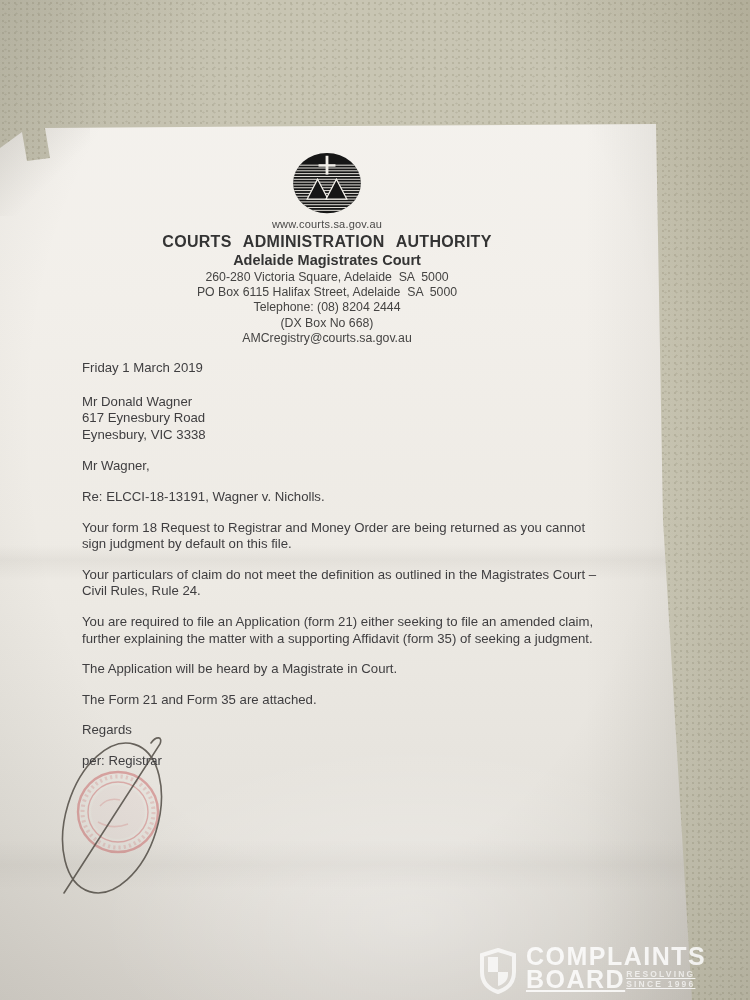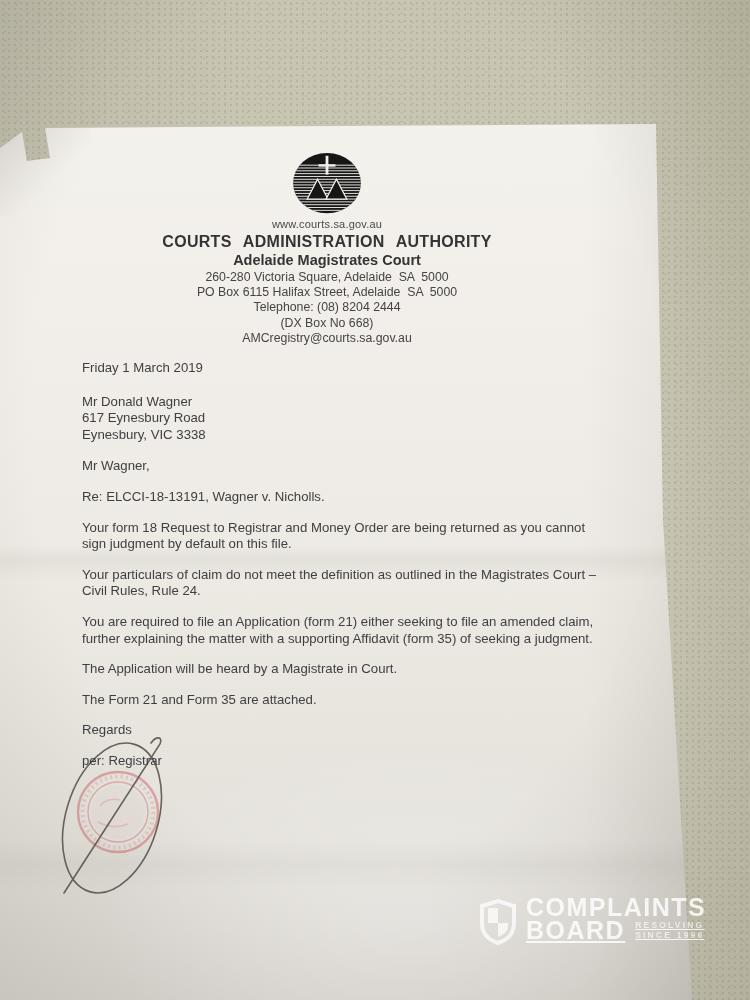--- a/index.html
+++ b/index.html
@@ -58,28 +58,28 @@
   .salutation{margin-bottom:10px;}
   .subject{margin-bottom:12px;}
   .w1{max-width:512px;}
   .w2{max-width:516px;}
   .w3{max-width:532px;}
   .closing{margin-bottom:0;}
   .signoff{margin-top:40px;position:relative;z-index:3;}
   .overlay-svg{position:absolute;left:0;top:0;z-index:2;pointer-events:none;}
   
   .watermark{
-    position:absolute;left:478px;top:896px;z-index:6;display:flex;align-items:flex-start;
+    position:absolute;left:478px;top:945px;z-index:6;display:flex;align-items:flex-start;
     color:rgba(255,255,255,.82);
   }
   .wm-shield{margin-right:8px;margin-top:3px;opacity:.85;}
   .wm-line1{font-size:25px;font-weight:bold;letter-spacing:1.5px;line-height:23px;}
   .wm-row{display:flex;align-items:flex-end;text-decoration:underline;}
   .wm-line2{font-size:25px;font-weight:bold;letter-spacing:1.5px;line-height:22px;}
-  .wm-tags{margin-left:10px;margin-bottom:1px;color:rgba(255,255,255,.66);}
+  .wm-tags{margin-left:1px;margin-bottom:1px;color:rgba(255,255,255,.66);}
   .wm-tag{font-size:8.5px;font-weight:bold;letter-spacing:2.2px;line-height:9.5px;text-align:left;}
 </style>
 </head>
 <body>
 
 <div class="scene">
 
   <div class="paper">
     <div class="corner-shade"></div>
 

